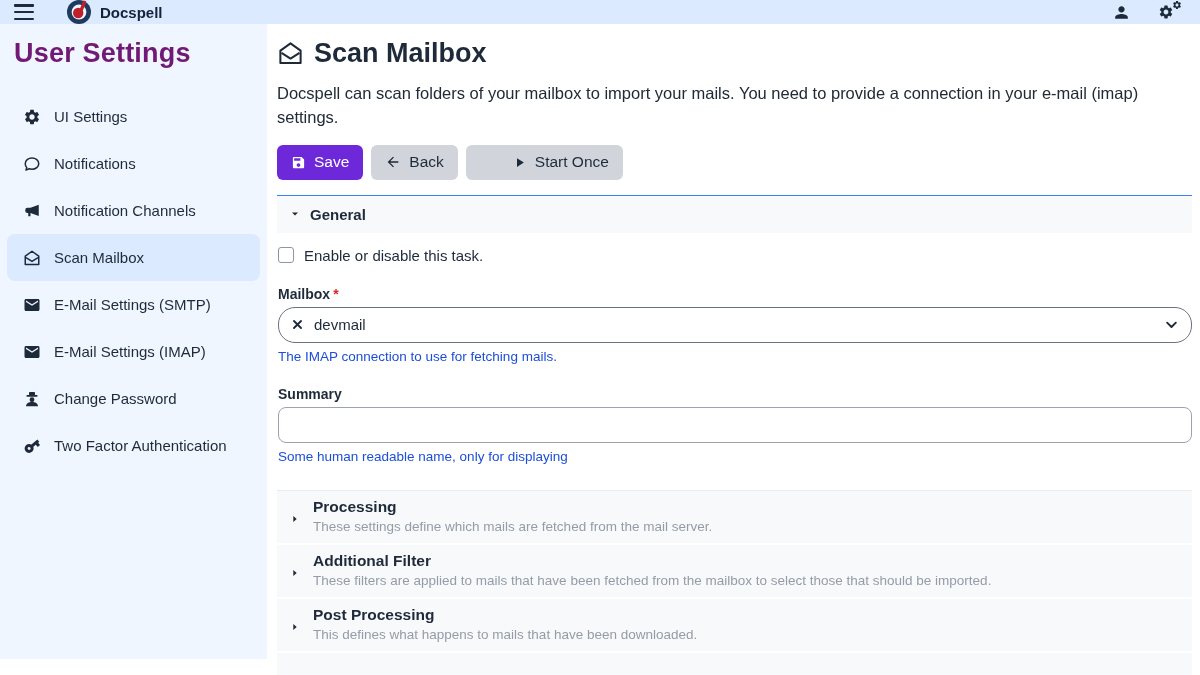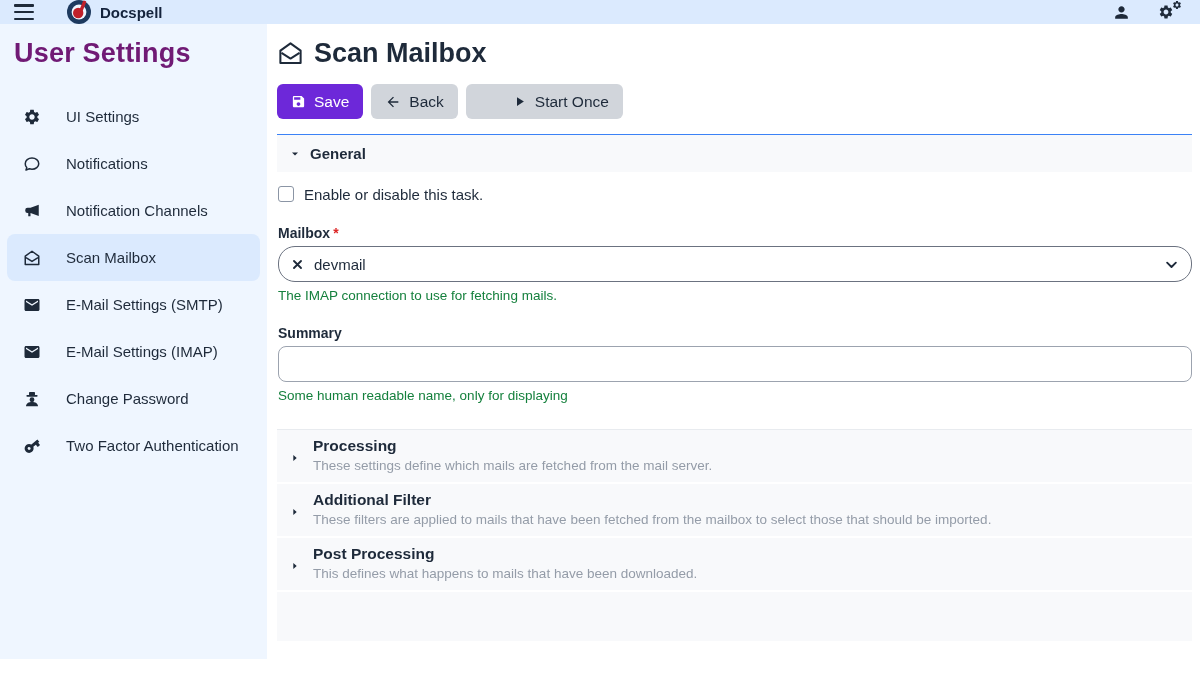--- a/index.html
+++ b/index.html
@@ -19,21 +19,21 @@
   .brand-name { font-weight:700; font-size:15px; color:#14233c; }
   .topbar-spacer { flex:1; }
   .topbar-icons { display:flex; align-items:center; gap:26px; padding-right:6px; }
   .icon-btn { width:22px; height:22px; display:flex; align-items:center; justify-content:center; cursor:pointer; color:#1e2a3a; }
   
   .layout { display:flex; height:635px; }
   .sidebar { width:267px; background:#eff6ff; flex-shrink:0; padding-top:10px; }
   .sidebar-title { font-size:27px; font-weight:800; color:#701a75; padding:4px 16px 10px 14px; letter-spacing:.2px; }
   .nav { margin-top:14px; }
   .nav-item {
-    display:flex; align-items:center; gap:25px; height:47px;
+    display:flex; align-items:center; gap:13px; height:47px;
     padding:0 10px 0 15px; margin:0 7px; border-radius:8px;
     font-size:15px; color:#1e2a3a; cursor:pointer; white-space:nowrap;
   }
   .nav-item.selected { background:#dbeafe; }
   .nav-icon { width:19px; height:19px; flex-shrink:0; display:flex; align-items:center; justify-content:center; color:#1e2a3a; }
   
   .main { flex:1; padding:10px 8px 0 10px; background:#fff; }
   .page-title { display:flex; align-items:center; gap:10px; margin-top:4px; }
   .page-title h1 { font-size:27px; font-weight:800; color:#1e2a3a; }
   .page-desc { margin-top:13px; font-size:16.5px; line-height:1.45; color:#212b36; max-width:920px; }
@@ -62,21 +62,21 @@
     background:#fff; flex-shrink:0;
   }
   .field-label { margin-top:22px; font-size:14px; font-weight:700; color:#1e2a3a; }
   .req { color:#dc2626; margin-left:3px; }
   .select-box {
     margin-top:5px; height:36px; border:1px solid #6b7280; border-radius:17px;
     display:flex; align-items:center; padding:16px 12px; gap:10px; background:#fff; cursor:pointer;
   }
   .select-value { font-size:15px; color:#1e2a3a; }
   .select-spacer { flex:1; }
-  .helper { margin-top:6px; font-size:13.5px; color:#15803d; }
+  .helper { margin-top:6px; font-size:13.5px; color:#1d4ed8; }
   .text-input {
     margin-top:5px; width:100%; height:36px; border:1px solid #9ca3af;
     border-radius:8px; padding:0 12px; font-size:15px; color:#1e2a3a;
     font-family:"Liberation Sans",sans-serif; background:#fff;
   }
   
   .sections { margin-top:26px; border-top:1px solid #e8ebef; }
   .section-row {
     position:relative; background:#f8f9fb; padding:7px 12px 9px 36px;
     border-bottom:2px solid #ffffff; cursor:pointer; min-height:51px;
@@ -204,20 +204,21 @@
     <div class="page-title">
       <span style="display:flex;">
         <svg width="27" height="27" viewBox="0 0 24 24" fill="none" stroke="#1e2a3a" stroke-width="1.8" stroke-linejoin="round">
             <path d="M3 9.5 L12 3 L21 9.5 V20.5 H3 Z"></path>
             <path d="M4 11.5 L12 16.5 L20 11.5"></path>
           </svg>
       </span>
       <h1>Scan Mailbox</h1>
     </div>
 
+    <p class="page-desc">Docspell can scan folders of your mailbox to import your mails. You need to provide a connection in your e-mail (imap) settings.</p>
 
     <div class="btn-row">
       <button class="btn btn-primary">
         <span style="display:flex;">
           <svg width="15" height="15" viewBox="0 0 24 24" fill="#ffffff">
               <path d="M17 3H5c-1.11 0-2 .9-2 2v14c0 1.1.89 2 2 2h14c1.1 0 2-.9 2-2V7l-4-4zm-5 16c-1.66 0-3-1.34-3-3s1.34-3 3-3 3 1.34 3 3-1.34 3-3 3zm3-10H5V5h10v4z"></path>
             </svg>
         </span>
         <span>Save</span>
       </button>

